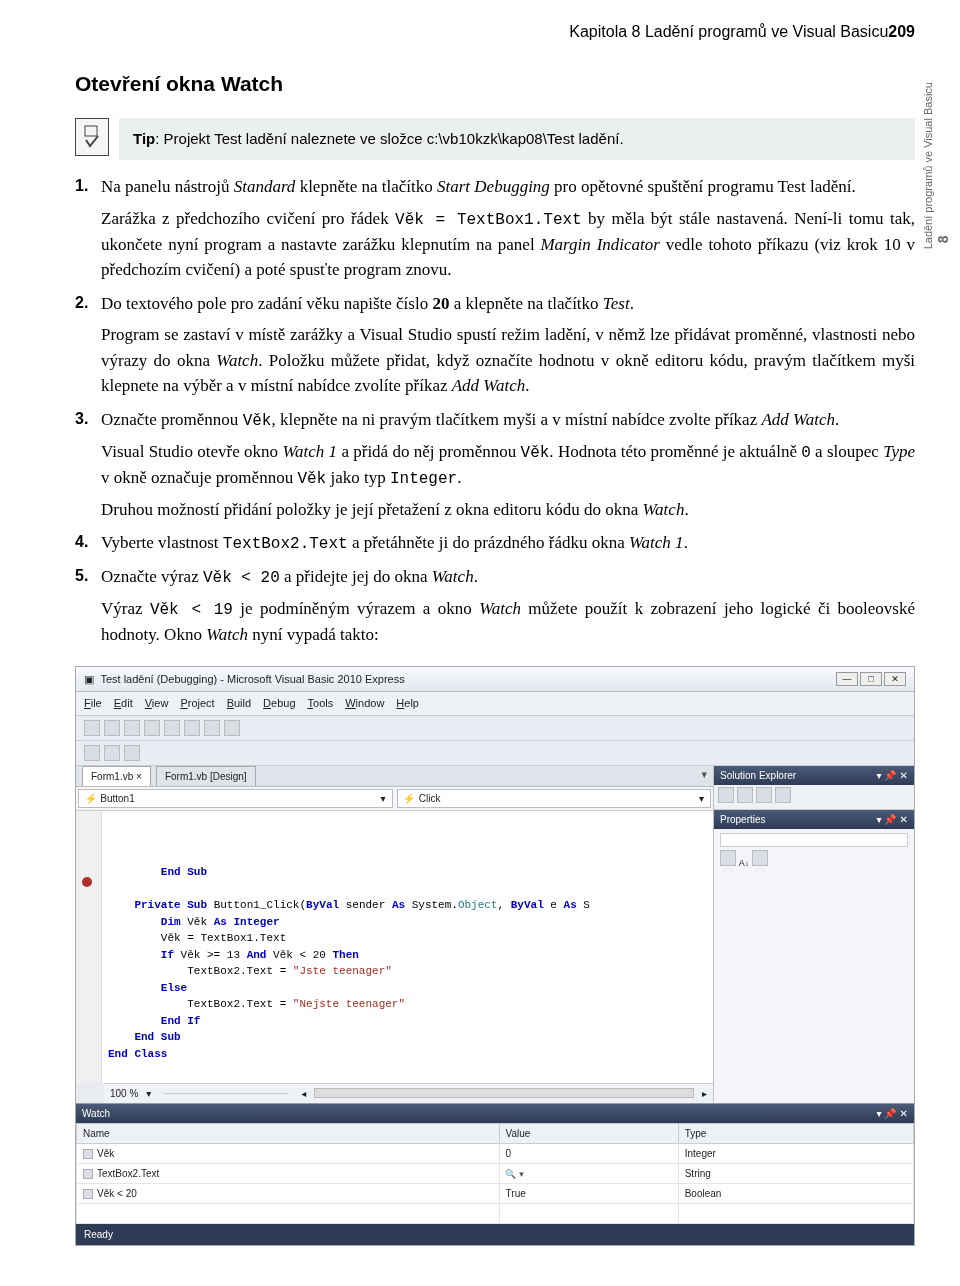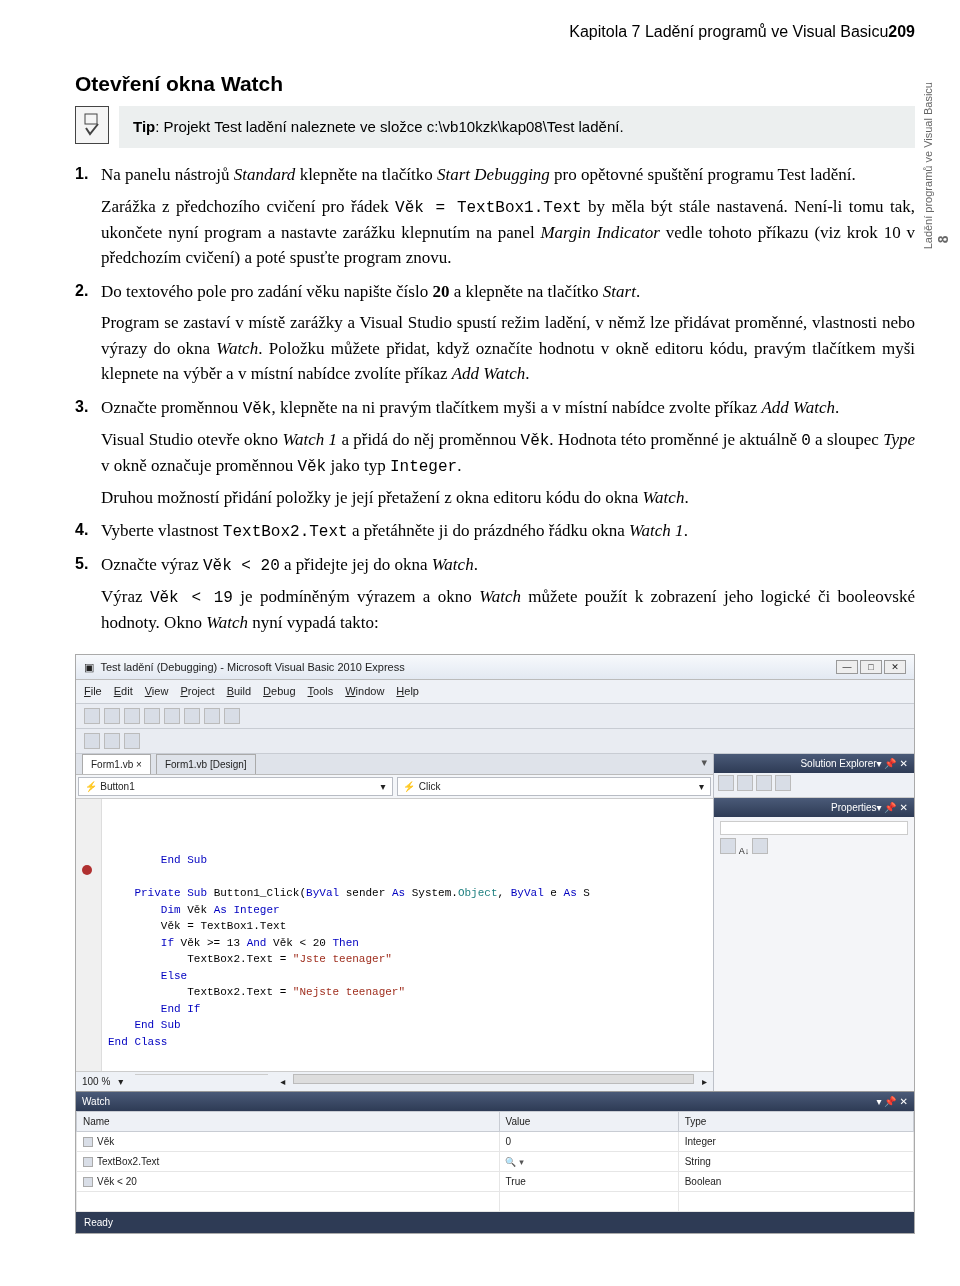--- a/index.html
+++ b/index.html
@@ -1,20 +1,20 @@
 <!DOCTYPE html>
 <html><head>
 <meta charset="utf-8">
 <style>
   * { box-sizing: border-box; margin: 0; padding: 0; }
   body { font-family: Georgia, 'Times New Roman', serif; font-size: 17px; line-height: 1.5; color: #000; background: #fff; width: 960px; }
   .page { padding: 20px 45px 30px 75px; position: relative; }
   .header-line { text-align: right; font-family: Verdana, Arial, sans-serif; font-size: 16px; margin-bottom: 24px; }
   .pnum { font-weight: bold; margin-left: 0; }
-  .section-title { font-family: Verdana, Arial, sans-serif; font-weight: bold; font-size: 21px; margin-bottom: 6px; }
+  .section-title { font-family: Verdana, Arial, sans-serif; font-weight: bold; font-size: 21px; margin-bottom: 18px; }
   .tip-row { display: flex; align-items: flex-start; gap: 10px; margin-bottom: 14px; }
   .tip-icon { width: 34px; height: 38px; border: 1.5px solid #444; background: #f5f5f5; display:flex; flex-direction:column; align-items:center; justify-content:center; font-size:10px; color:#444; }
   .tip-box { flex: 1; background: #ecefef; padding: 10px 14px; font-family: Verdana, Arial, sans-serif; font-size: 15px; }
   .ol { list-style: none; padding-left: 0; }
   .ol > li { position: relative; padding-left: 26px; margin-bottom: 8px; text-align: justify; }
   .ol > li .num { position: absolute; left: 0; top: 0; font-weight: bold; font-family: Verdana, Arial, sans-serif; font-size: 16px; }
   .li-p { margin-bottom: 6px; text-align: justify; }
   em.italic, i { font-style: italic; }
   code { font-family: 'Courier New', monospace; font-size: 16px; }
   .side-tab { position: absolute; right: 8px; top: 82px; writing-mode: vertical-rl; transform: rotate(180deg); font-family: Verdana, Arial, sans-serif; font-size: 11px; color: #666; line-height: 1.2; }
@@ -32,26 +32,26 @@
   .ide-body { display:flex; min-height:260px; }
   .ide-left { flex:1; display:flex; flex-direction:column; border-right:1px solid #bcc0c8; }
   .tabs { background:#dfe3ea; padding:0 6px; border-bottom:1px solid #bbb; }
   .tab { display:inline-block; background:#ffffff; border:1px solid #aaa; border-bottom:none; padding:2px 8px; font-size:10px; margin-right:2px; }
   .tab.inact { background:#dfe3ea; }
   .obj-combo { display:flex; background:#f4f6f9; border-bottom:1px solid #ccc; }
   .combo { flex:1; border:1px solid #b8bcc4; background:#fff; padding:1px 6px; font-size:10px; margin:2px; display:flex; justify-content:space-between; }
   .code-area { flex:1; background:#fff; font-family:'Courier New',monospace; font-size:11px; color:#000; padding:4px 4px 4px 32px; position:relative; white-space:pre; overflow:hidden; }
   .margin-bar { position:absolute; left:0; top:0; bottom:0; width:26px; background:#f0f0f0; border-right:1px solid #ddd; }
   .bp { position:absolute; left:6px; top:66px; width:10px; height:10px; background:#b03030; border-radius:50%; }
-  .kw { color:#0000c0; }
+  .kw { color:#0000c0;font-weight:bold; }
   .str { color:#a03020; }
   .ty { color:#208080; }
-  .zoom-row { background:#eef1f6; border-top:1px solid #ccc; padding:2px 6px; font-size:10px; display:flex; gap:8px; }
+  .zoom-row { background:#eef1f6; border-top:1px solid #ccc; padding:2px 6px; font-size:10px; display:flex; align-items:center; gap:8px;margin-left:28px; }
   .ide-right { width:200px; display:flex; flex-direction:column; }
-  .panel-head { background: linear-gradient(#4a5a78,#2e3b55); color:#fff; padding:2px 6px; font-size:10px; display:flex; justify-content:flex-end; }
+  .panel-head { background: linear-gradient(#4a5a78,#2e3b55); color:#fff; padding:2px 6px; font-size:10px; display:flex; justify-content:space-between; }
   .panel-body { background:#fff; flex:1; padding:4px 6px; font-size:10px; border-bottom:1px solid #bbb; }
   .tree-node { padding-left:0; }
   .tree-child { padding-left:18px; }
   .props-body { background:#f4f5f8; flex:1; padding:4px 6px; font-size:10px; }
   .watch { border-top:1px solid #999; }
   .watch-head { background: linear-gradient(#4a5a78,#2e3b55); color:#fff; padding:2px 6px; font-size:10px; }
   .watch-table { width:100%; border-collapse:collapse; background:#fff; font-size:10px; }
   .watch-table th { background:#eef1f6; border:1px solid #c8ccd3; text-align:left; padding:2px 6px; font-weight:normal; }
   .watch-table td { border:1px solid #e6e6e6; padding:2px 6px; }
   .wicon { display:inline-block; width:10px; height:10px; background:#d9dee7; border:1px solid #aaa; margin-right:4px; vertical-align:middle; }
@@ -62,21 +62,21 @@
 </head>
 <body>
 
 <div class="page">
   <div class="side-tab">
     <span>Ladění programů</span> <span>ve Visual Basicu</span>
     <span class="eight">8</span>
   </div>
 
   <div class="header-line">
-    <span>Kapitola 7  Ladění programů ve Visual Basicu</span><span class="pnum">209</span>
+    <span>Kapitola 8  Ladění programů ve Visual Basicu</span><span class="pnum">209</span>
   </div>
 
   <div class="section-title">Otevření okna Watch</div>
 
   <div class="tip-row">
     <div class="tip-icon">
       <svg width="20" height="24" viewBox="0 0 20 24">
           <rect x="3" y="1" width="12" height="10" fill="none" stroke="#444"></rect>
           <path d="M4 15 l4 6 l8 -10" fill="none" stroke="#444" stroke-width="2"></path>
         </svg>
@@ -87,21 +87,21 @@
   </div>
 
   <ol class="ol" id="steps">
       <li>
         <span class="num">1.</span>
         <div class="li-p">Na panelu nástrojů <i>Standard</i> klepněte na tlačítko <i>Start Debugging</i> pro opětovné spuštění programu Test ladění.</div>
         <div class="li-p">Zarážka z předchozího cvičení pro řádek <code>Věk = TextBox1.Text</code> by měla být stále nastavená. Není-li tomu tak, ukončete nyní program a nastavte zarážku klepnutím na panel <i>Margin Indicator</i> vedle tohoto příkazu (viz krok 10 v předchozím cvičení) a poté spusťte program znovu.</div>
       </li>
       <li>
         <span class="num">2.</span>
-        <div class="li-p">Do textového pole pro zadání věku napište číslo <b>20</b> a klepněte na tlačítko <i>Start</i>.</div>
+        <div class="li-p">Do textového pole pro zadání věku napište číslo <b>20</b> a klepněte na tlačítko <i>Test</i>.</div>
         <div class="li-p">Program se zastaví v místě zarážky a Visual Studio spustí režim ladění, v němž lze přidávat proměnné, vlastnosti nebo výrazy do okna <i>Watch</i>. Položku můžete přidat, když označíte hodnotu v okně editoru kódu, pravým tlačítkem myši klepnete na výběr a v místní nabídce zvolíte příkaz <i>Add Watch</i>.</div>
       </li>
       <li>
         <span class="num">3.</span>
         <div class="li-p">Označte proměnnou <code>Věk</code>, klepněte na ni pravým tlačítkem myši a v místní nabídce zvolte příkaz <i>Add Watch</i>.</div>
         <div class="li-p">Visual Studio otevře okno <i>Watch 1</i> a přidá do něj proměnnou <code>Věk</code>. Hodnota této proměnné je aktuálně <code>0</code> a sloupec <i>Type</i> v okně označuje proměnnou <code>Věk</code> jako typ <code>Integer</code>.</div>
         <div class="li-p">Druhou možností přidání položky je její přetažení z okna editoru kódu do okna <i>Watch</i>.</div>
       </li>
       <li>
         <span class="num">4.</span>

